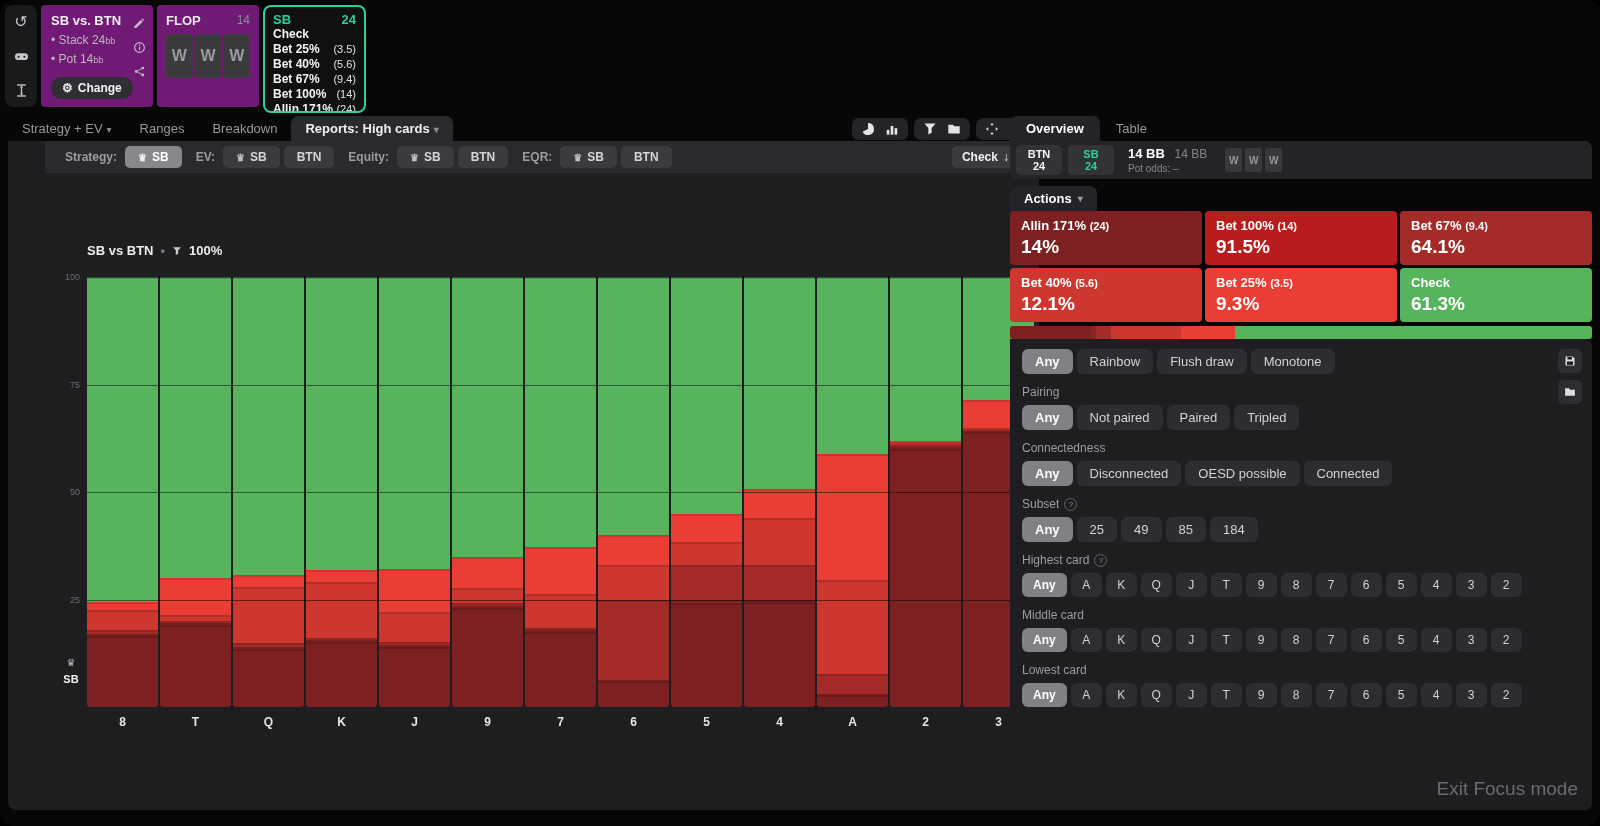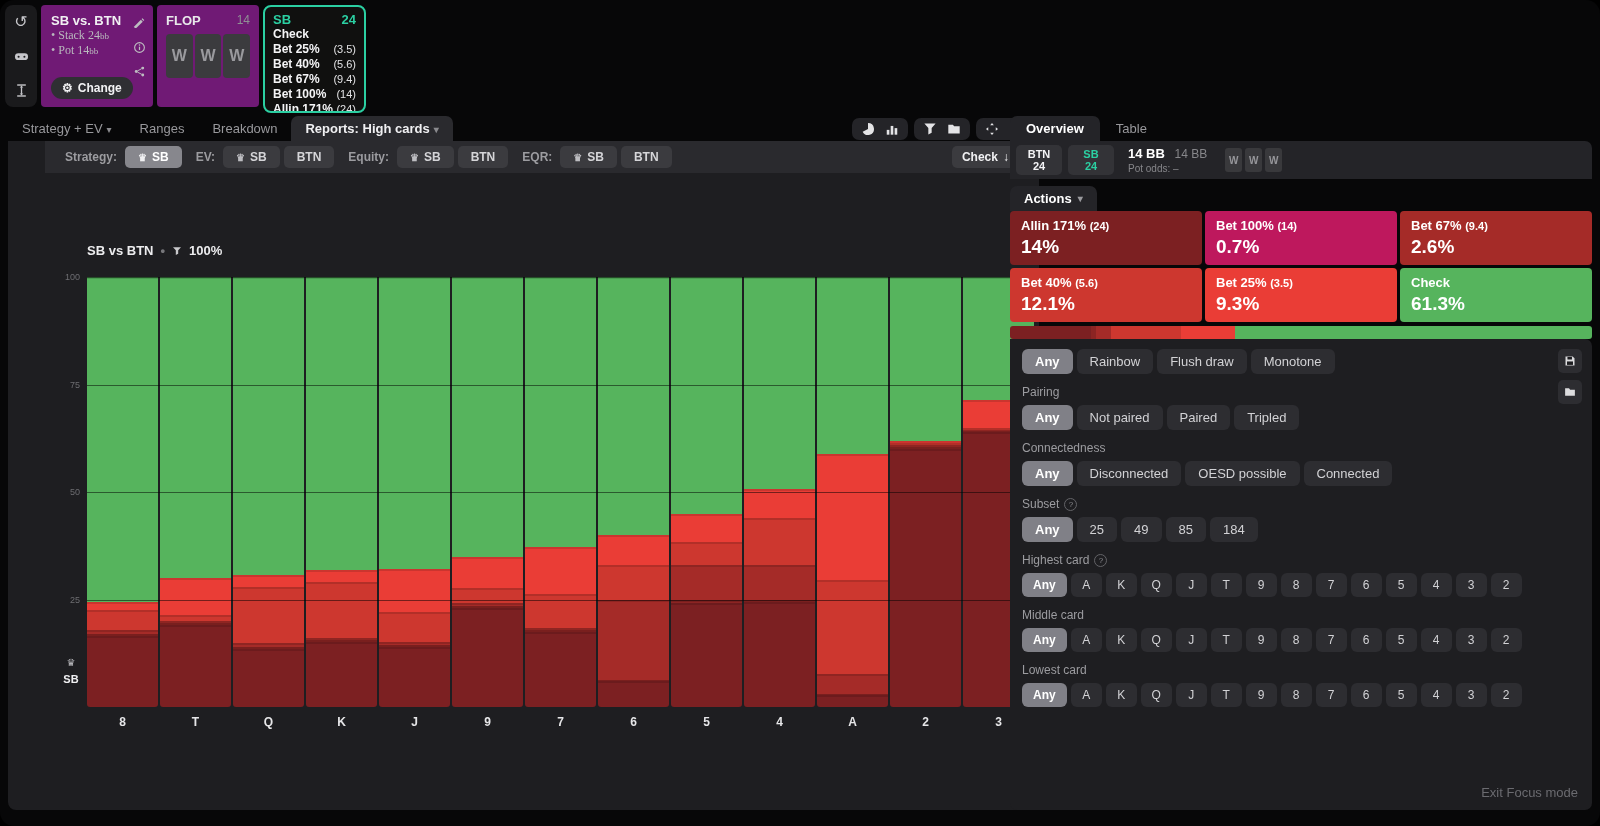--- a/index.html
+++ b/index.html
@@ -6,21 +6,21 @@
   .app{position:relative;width:1600px;height:826px;background:#070708;border-radius:14px;overflow:hidden;
        font-family:"Liberation Sans",sans-serif;color:#e8e8ea;}
   .icon{display:inline-flex;align-items:center;justify-content:center;}
   
   .rail{position:absolute;left:5px;top:5px;width:32px;height:102px;background:#1a1a1c;border-radius:8px;
         display:flex;flex-direction:column;align-items:center;justify-content:space-between;padding:9px 0;box-sizing:border-box;color:#c6c6ca;}
   .rail .glyph{font-size:15px;line-height:1;}
   .panel{position:absolute;top:5px;background:#701a75;border-radius:4px;box-sizing:border-box;}
   .match-panel{left:41px;width:112px;height:102px;padding:8px 26px 8px 10px;}
   .match-title{font-size:13px;font-weight:700;color:#f0f0f2;}
-  .match-row{font-size:12px;color:#b9b9bd;font-family:Liberation Serif, serif;}
+  .match-row{margin-top:5px;font-size:12px;color:#b9b9bd;}
   .match-row .unit{font-size:9px;}
   .match-icons{position:absolute;right:7px;top:12px;display:flex;flex-direction:column;gap:11px;color:#bdbdc1;}
   .change-btn{position:absolute;left:10px;bottom:8px;background:#2f2f33;border-radius:14px;padding:4px 11px;
               font-size:12px;font-weight:700;color:#f2f2f4;display:flex;gap:5px;align-items:center;}
   .flop-panel{left:157px;width:102px;height:102px;padding:8px 9px;}
   .flop-head{display:flex;justify-content:space-between;font-size:13px;}
   .flop-title{font-weight:700;color:#e8e8ea;}
   .flop-pot{color:#8f8f94;font-size:12px;}
   .cards{display:flex;gap:2px;margin-top:6px;}
   .card{width:28px;height:44px;background:#3b3b3e;border-radius:4px;color:#9a9a9e;font-weight:700;font-size:16px;
@@ -102,21 +102,21 @@
   .flabel{font-size:12px;color:#9c9ca0;display:flex;gap:5px;align-items:center;margin-bottom:6px;}
   .qmark{width:11px;height:11px;border:1px solid #636367;border-radius:50%;font-size:8px;color:#8a8a8e;
          display:inline-flex;align-items:center;justify-content:center;}
   .chips{display:flex;gap:4px;}
   .chip{background:#2d2d31;color:#d2d2d5;font-size:13px;padding:5px 13px;border-radius:6px;white-space:nowrap;}
   .chip.sel{background:#808087;color:#fff;font-weight:700;}
   .chip.rank{padding:5px 0;width:31px;text-align:center;font-size:12px;}
   .chip.rank.any{width:auto;padding:5px 11px;}
   .file-btns{position:absolute;right:10px;top:10px;display:flex;flex-direction:column;gap:7px;}
   .file-btn{width:24px;height:24px;background:#2d2d31;border-radius:5px;color:#dcdcde;display:flex;align-items:center;justify-content:center;}
-  .exit{position:absolute;right:14px;bottom:10px;color:#6b6b70;font-size:13px;}
+  .exit{position:absolute;right:14px;bottom:10px;color:#6b6b70;font-size:19px;}
 </style>
 </head>
 <body>
 
 <div class="app">
 
   <div class="rail" id="rail">
       <span class="icon">
         <span class="icon glyph" style="font-size:16px">↺</span>
       </span>
@@ -514,27 +514,27 @@
       <div class="actions-chip">
         <span>Actions</span>
         <span class="caret">▾</span>
       </div>
     </div>
     <div class="tiles" id="tiles">
         <div class="tile" style="background:#7c2022">
           <div class="lbl">Allin 171% <span class="sz">(24)</span></div>
           <div class="val">14%</div>
         </div>
-        <div class="tile" style="background:#be185d">
+        <div class="tile" style="background:#b91c1c">
           <div class="lbl">Bet 100% <span class="sz">(14)</span></div>
-          <div class="val">0.7%</div>
+          <div class="val">91.5%</div>
         </div>
         <div class="tile" style="background:#a52b28">
           <div class="lbl">Bet 67% <span class="sz">(9.4)</span></div>
-          <div class="val">2.6%</div>
+          <div class="val">64.1%</div>
         </div>
         <div class="tile" style="background:#cd372f">
           <div class="lbl">Bet 40% <span class="sz">(5.6)</span></div>
           <div class="val">12.1%</div>
         </div>
         <div class="tile" style="background:#ea3d36">
           <div class="lbl">Bet 25% <span class="sz">(3.5)</span></div>
           <div class="val">9.3%</div>
         </div>
         <div class="tile" style="background:#56b45d">

